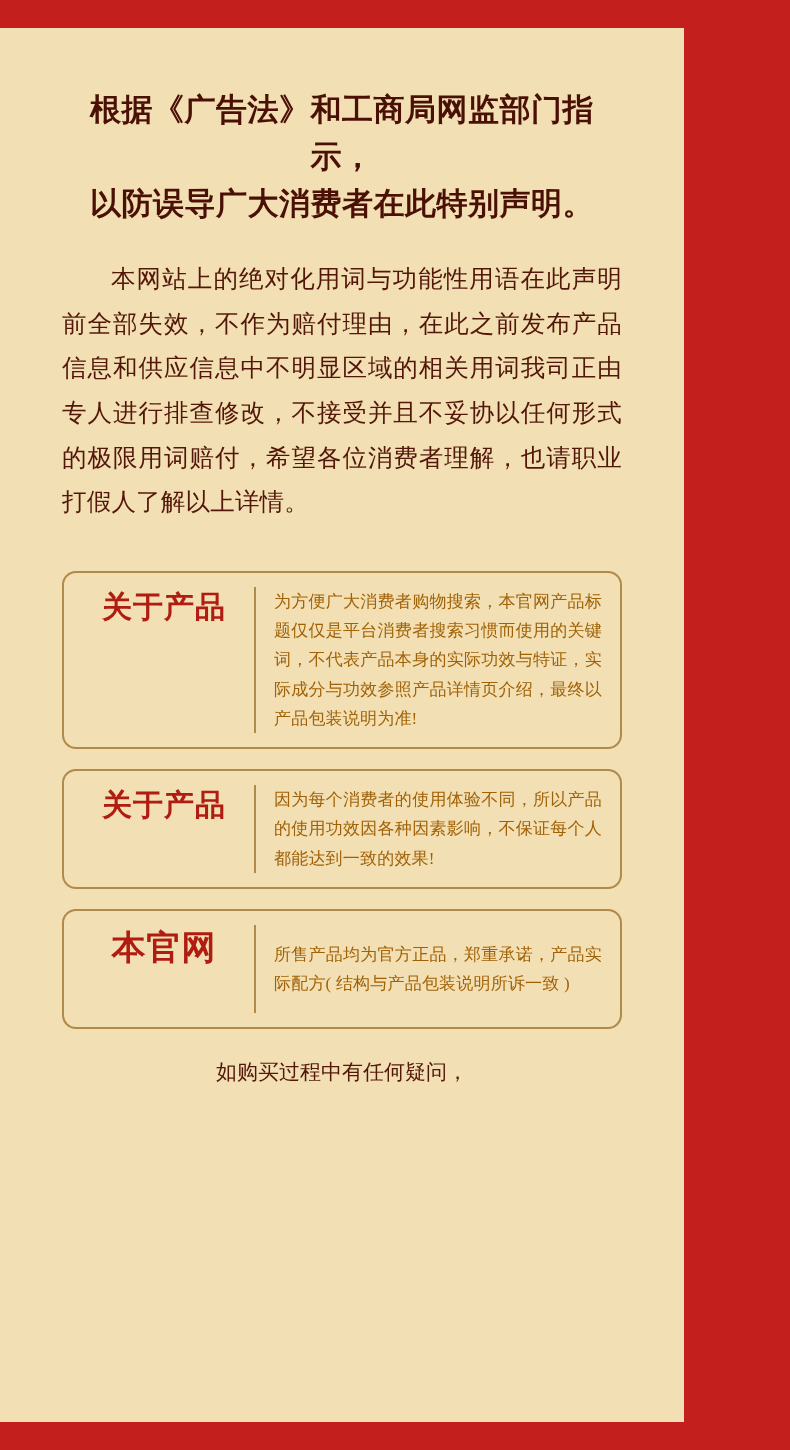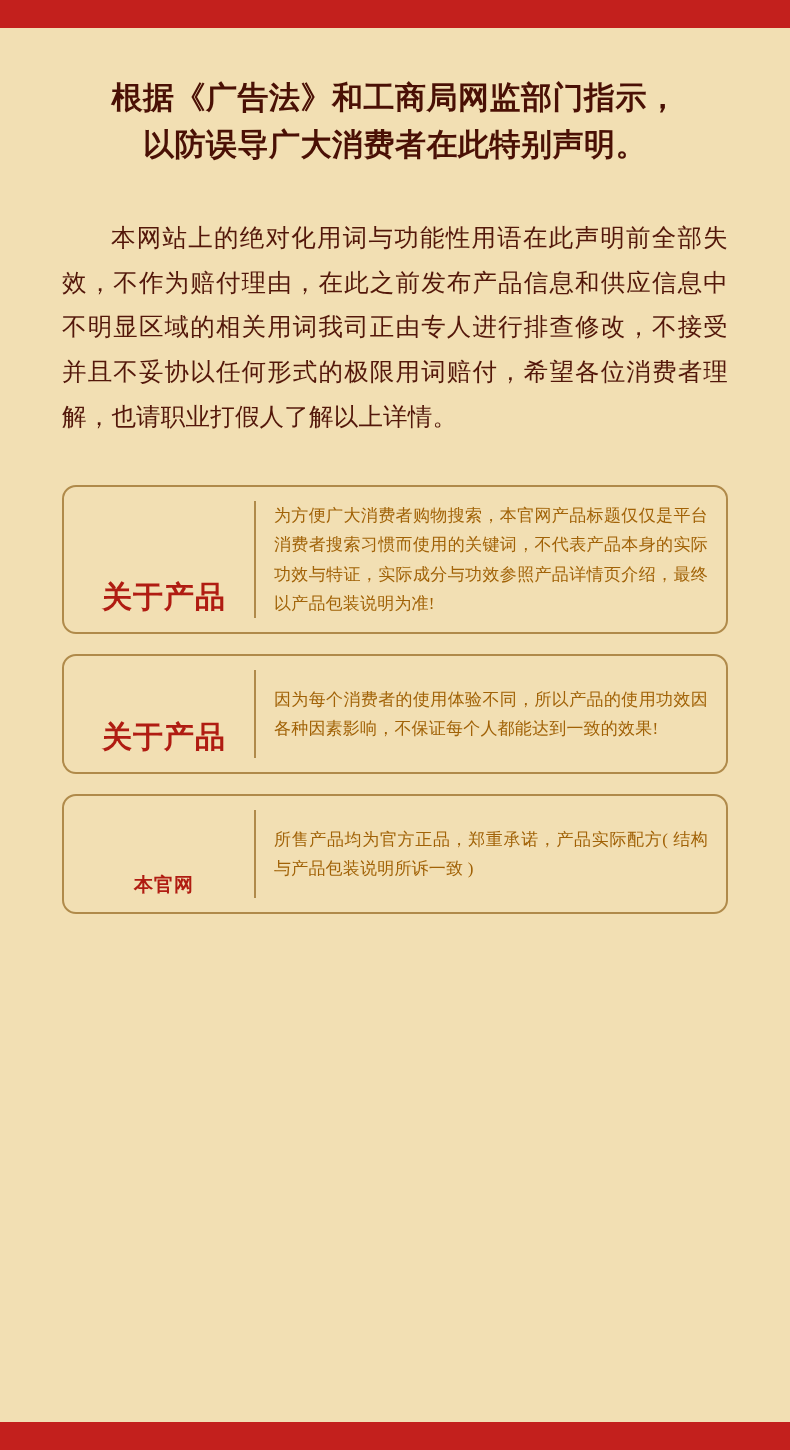--- a/index.html
+++ b/index.html
@@ -30,25 +30,25 @@
   .bottom-band {
     position: absolute;
     bottom: 0; left: 0;
     width: 790px;
     height: 28px;
     background: #c3201d;
   }
   .sheet {
     position: absolute;
     top: 28px; left: 0;
-    width: 790px;
+    width: 684px;
     height: 1394px;
     background: #f2dfb3;
     box-sizing: border-box;
-    padding: 0 62px;
+    padding: 12px 62px;
   }
   .headline {
     margin: 0;
     padding-top: 46px;
     text-align: center;
     color: #4a1005;
     font-weight: bold;
     font-size: 31px;
     line-height: 1.52;
     letter-spacing: 0.5px;
@@ -62,41 +62,41 @@
     line-height: 1.82;
     text-align: justify;
     text-indent: 2em;
     margin: 0;
     letter-spacing: 0.2px;
   }
   .para.first {
     margin-top: 36px;
   }
   .para.second {
-    margin-top: 48px;
+    margin-top: 30px;
   }
   .cards {
     margin-top: 46px;
   }
   .card {
     border: 2px solid #b08a4a;
     border-radius: 14px;
     display: flex;
     align-items: stretch;
     margin-bottom: 20px;
     box-sizing: border-box;
     padding: 14px 18px 14px 10px;
     min-height: 120px;
   }
   .card-title {
     flex: 0 0 168px;
     display: flex;
     flex-direction: column;
     align-items: center;
-    justify-content: flex-end;
+    justify-content: space-between;
     border-right: 2px solid #b08a4a;
     color: #b01c12;
     font-weight: bold;
     font-size: 30px;
     line-height: 1.36;
     padding: 0 6px;
     text-align: center;
     letter-spacing: 1px;
   }
   .card-body {
@@ -104,21 +104,21 @@
     padding-left: 18px;
     color: #a16207;
     font-size: 17px;
     line-height: 1.72;
     text-align: justify;
     display: flex;
     align-items: center;
     letter-spacing: 0.2px;
   }
   .card-3 .card-title {
-    font-size: 19px;
+    font-size: 34px;
     font-family: Liberation Serif, serif;
   }
   .footer {
     text-align: center;
     color: #53170a;
     font-size: 21px;
     line-height: 1.62;
     margin-top: 26px;
   }
   .footer span {
@@ -161,19 +161,20 @@
       <div class="card card-3">
         <div class="card-title">
           <span>本官网</span>
         </div>
         <div class="card-body">所售产品均为官方正品，郑重承诺，产品实际配方( 结构与产品包装说明所诉一致 )</div>
       </div>
 
     </div>
 
     <div class="footer">
+      <span>如购买过程中有任何疑问，</span>
     </div>
 
   </div>
 
   <div class="bottom-band"></div>
 
 </div>
 
 </body></html>

